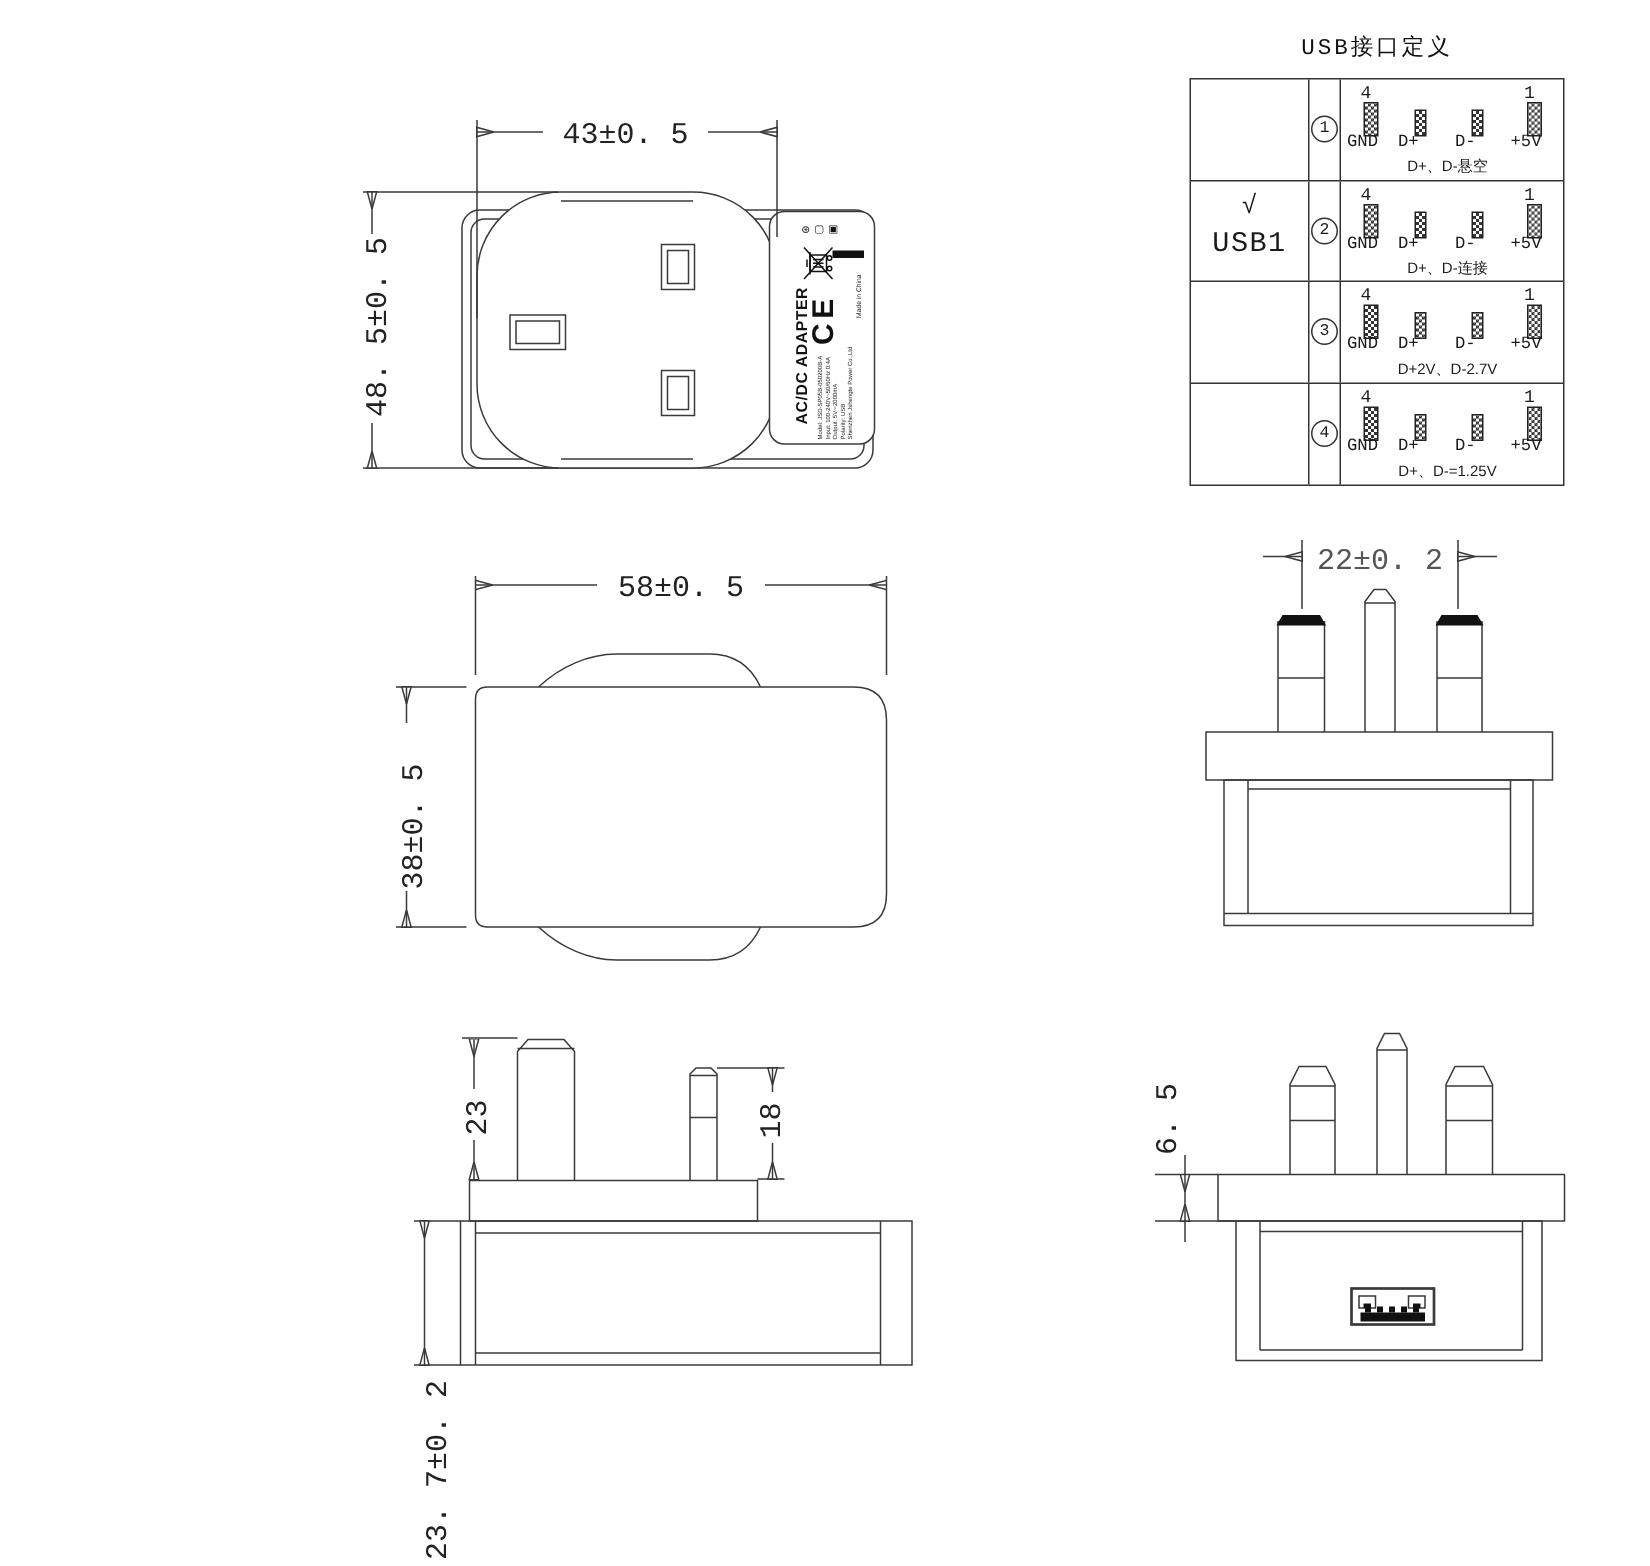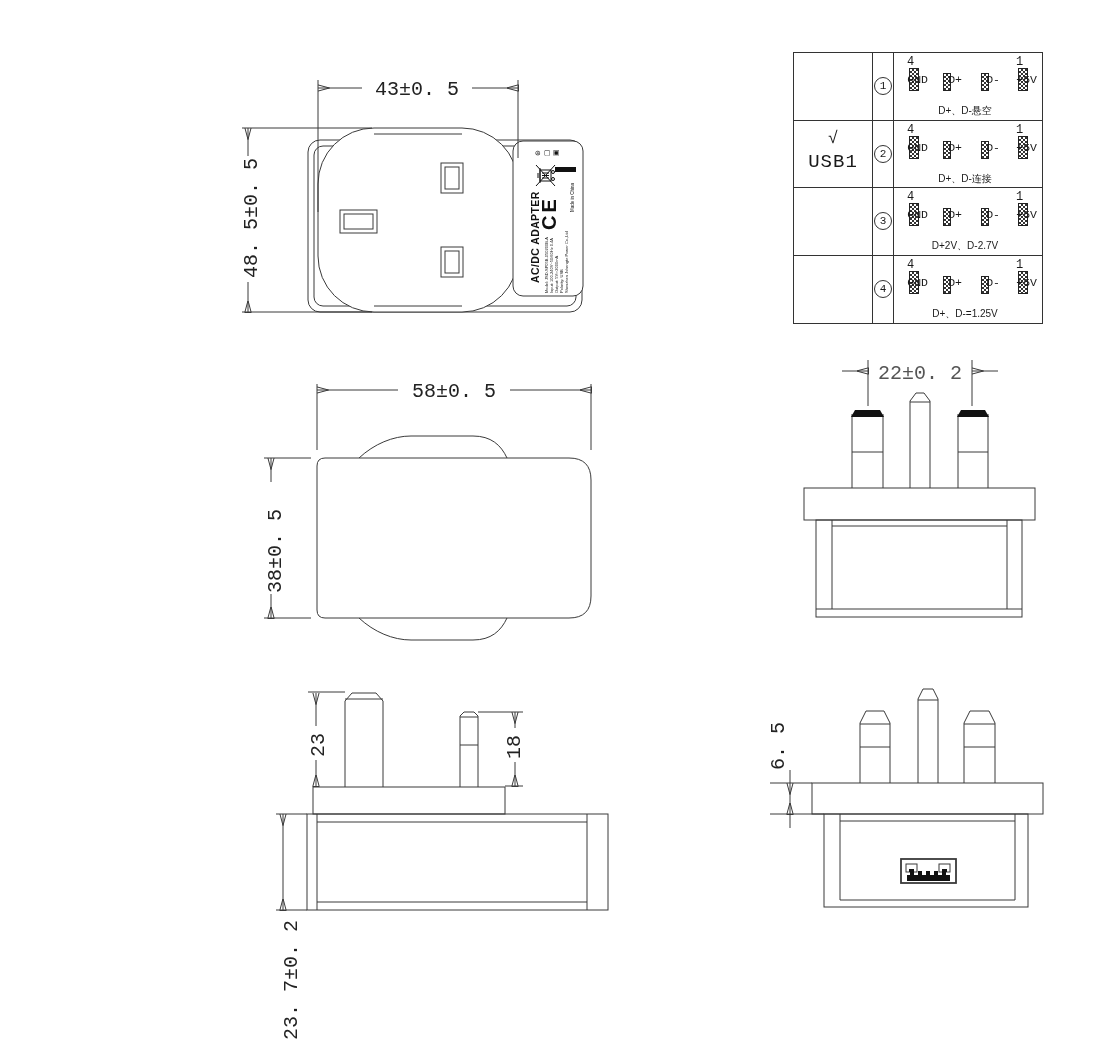--- a/index.html
+++ b/index.html
@@ -32,21 +32,21 @@
   .usb1{font-size:19px;letter-spacing:1px;margin-top:4px;}
   .pnum{position:absolute;font-size:12px;top:2px;}
   .pnl{left:13px;} .pnr{left:122px;}
   .picon{position:absolute;border:1px solid #222;
      background-image:linear-gradient(45deg,#333 25%,transparent 25%,transparent 75%,#333 75%),
                       linear-gradient(45deg,#333 25%,transparent 25%,transparent 75%,#333 75%);
      background-size:4px 4px;background-position:0 0,2px 2px;background-color:#fff;}
   .picon.tall{width:8px;height:21px;top:15px;}
   .picon.short{width:6px;height:16px;top:20px;}
   .i1{left:15px;} .i2{left:49px;} .i3{left:87px;} .i4{left:124px;}
-  .plab{position:absolute;top:20px;width:30px;text-align:right;font-size:11.5px;}
+  .plab{position:absolute;top:35px;width:30px;text-align:left;font-size:11.5px;}
   .l1{left:4px;} .l2{left:38px;} .l3{left:76px;} .l4{left:113px;}
   .pnote{position:absolute;top:51px;left:0;width:142px;text-align:center;font-size:10px;
          font-family:Liberation Sans, sans-serif;}
 
   
   .label-rot{position:absolute;left:513px;top:141px;width:155px;height:70px;
              transform-origin:0 0;transform:translateY(155px) rotate(-90deg);
              font-family:"Liberation Sans","DejaVu Sans",sans-serif;color:#111;}
   .lab-title{position:absolute;left:13px;top:16px;font-size:10.5px;font-weight:bold;
              letter-spacing:.4px;white-space:nowrap;}
@@ -183,20 +183,21 @@
       <rect class="dark" x="926" y="871" width="4" height="4"></rect>
       <rect class="dark" x="934" y="871" width="4" height="4"></rect>
       <rect class="dark" x="942" y="871" width="4" height="4"></rect>
     </g>
     <path d="M770,783 H812 M770,814 H824 M790,770 V783 M790,814 V828"></path>
     <path class="dim" d="M790,783 V814" marker-start="url(#arr)" marker-end="url(#arr)"></path>
     <text transform="translate(784,770) rotate(-90)">6. 5</text>
   </g>
 </svg>
 
+<div class="usb-title">USB接口定义</div>
 <div class="usb-table">
 
   <div class="trow">
     <div class="tc1"></div>
     <div class="tc2">
           <span class="circ">1</span>
         </div>
     <div class="tc3">
       <span class="pnum pnl">4</span>
       <span class="pnum pnr">1</span>

